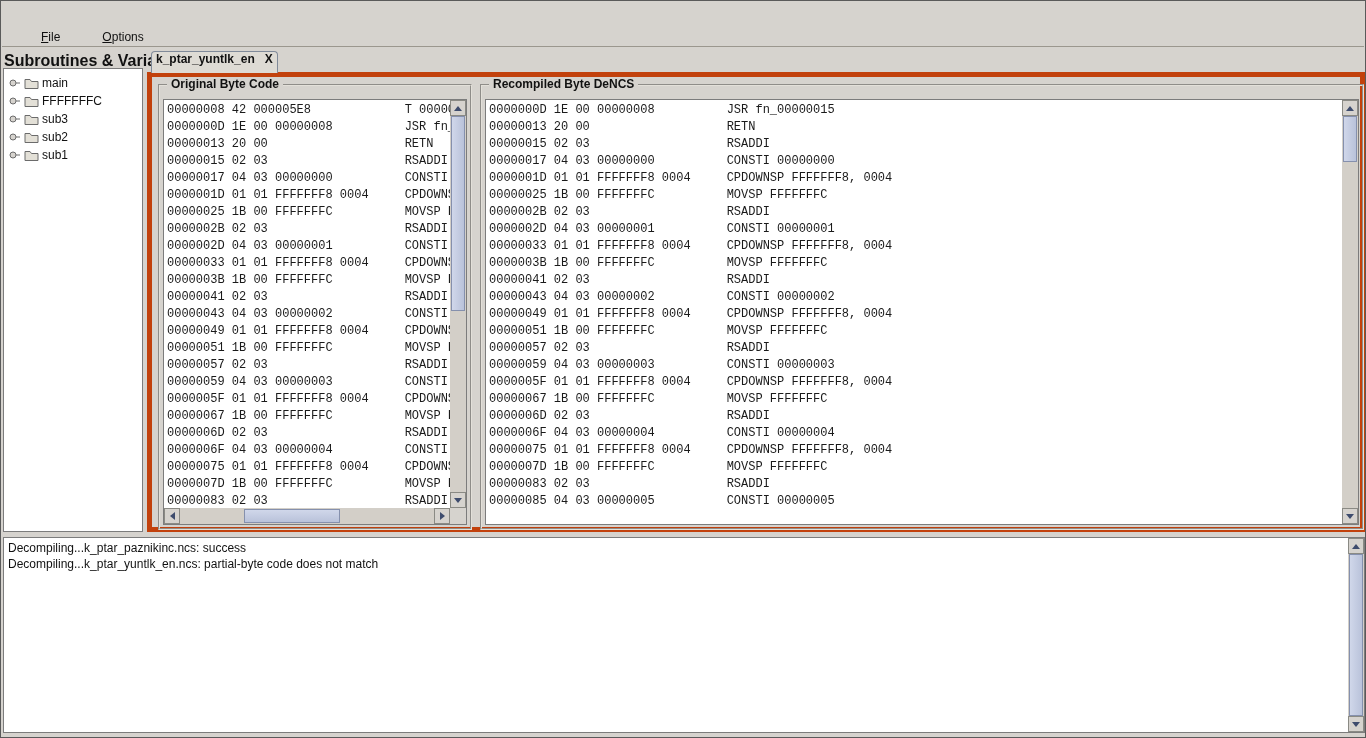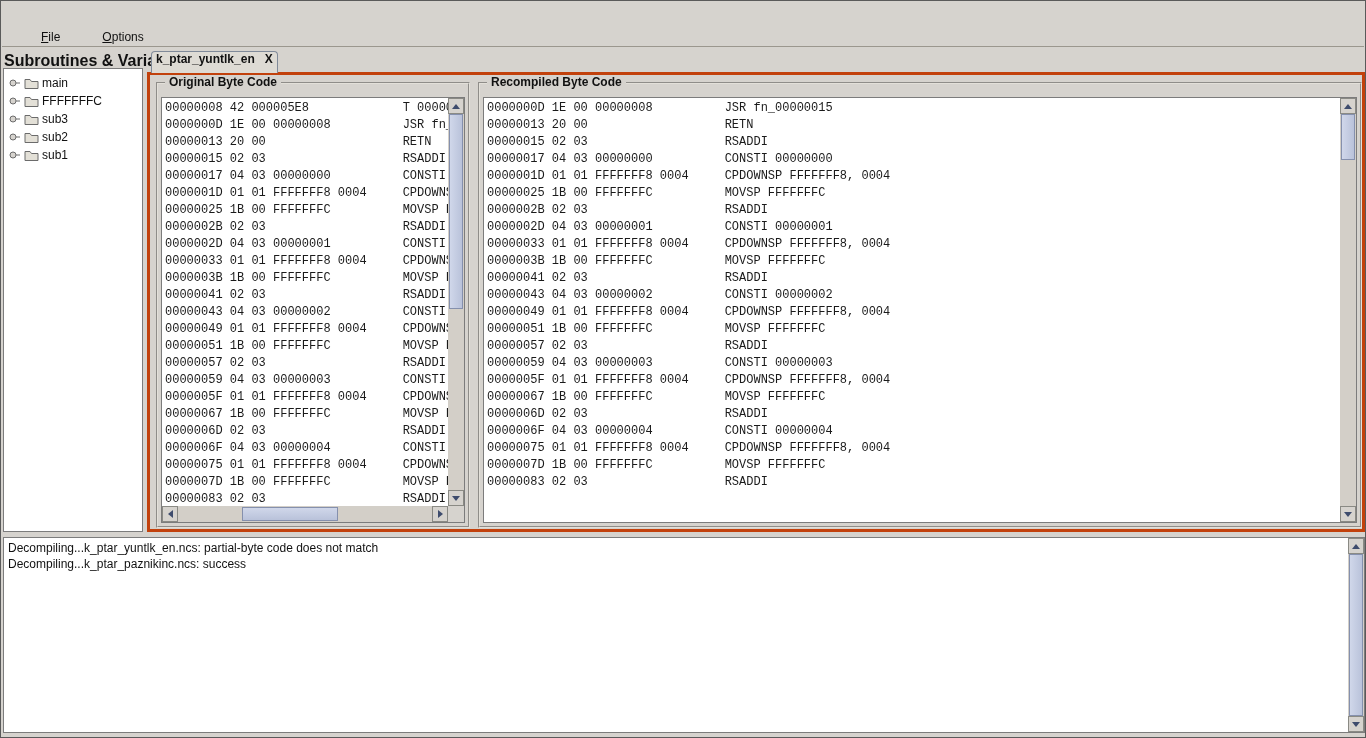--- a/index.html
+++ b/index.html
@@ -43,21 +43,21 @@
               font-size:12px; color:#111; }
   .tree-toggle, .tree-folder { flex:0 0 auto; display:block; }
 
   
   .tab { position:absolute; left:150px; top:50px; height:22px; padding:0 4px;
          background:#dedbd4; border:1px solid #808a99; border-bottom:none;
          border-radius:4px 4px 0 0; display:flex; align-items:flex-start; gap:10px;
          font-size:12px; font-weight:bold; color:#111; z-index:2; }
   .tab-close { font-weight:bold; cursor:default; }
   .tabpane { position:absolute; left:146px; top:71px; width:1218px; height:460px;
-             border:3px solid #c2410c; background:#d6d3ce; }
+             border:5px solid #c2410c; background:#d6d3ce; }
 
   .bytecode-panel { position:absolute; top:7px; height:446px;
                     border:2px groove #e3e0d9; }
   .panel-original   { left:6px;   width:314px; }
   .panel-recompiled { left:328px; width:884px; }
   .panel-title { position:absolute; top:-9px; left:7px; background:#d6d3ce;
                  padding:0 4px; font-size:12px; font-weight:bold; color:#111; }
 
   .scrollpane { position:absolute; left:3px; right:3px; top:13px; bottom:3px;
                 background:#fff; border:1px solid #7c7c7c; overflow:hidden; }
@@ -209,21 +209,21 @@
           <span class="sb-thumb-h" style="left:80px; width:96px;"></span>
           <span class="sb-btn right">
               <span class="tri-right"></span>
             </span>
         </div>
         <span class="sb-corner"></span>
       </div>
     </div>
 
     <div class="bytecode-panel panel-recompiled">
-      <span class="panel-title">Recompiled Byte Code</span>
+      <span class="panel-title">Recompiled Byte DeNCS</span>
       <div class="scrollpane">
         <div class="code-view">
             <div class="code-line">0000000D 1E 00 00000008          JSR fn_00000015</div>
             <div class="code-line">00000013 20 00                   RETN</div>
             <div class="code-line">00000015 02 03                   RSADDI</div>
             <div class="code-line">00000017 04 03 00000000          CONSTI 00000000</div>
             <div class="code-line">0000001D 01 01 FFFFFFF8 0004     CPDOWNSP FFFFFFF8, 0004</div>
             <div class="code-line">00000025 1B 00 FFFFFFFC          MOVSP FFFFFFFC</div>
             <div class="code-line">0000002B 02 03                   RSADDI</div>
             <div class="code-line">0000002D 04 03 00000001          CONSTI 00000001</div>
@@ -235,39 +235,40 @@
             <div class="code-line">00000051 1B 00 FFFFFFFC          MOVSP FFFFFFFC</div>
             <div class="code-line">00000057 02 03                   RSADDI</div>
             <div class="code-line">00000059 04 03 00000003          CONSTI 00000003</div>
             <div class="code-line">0000005F 01 01 FFFFFFF8 0004     CPDOWNSP FFFFFFF8, 0004</div>
             <div class="code-line">00000067 1B 00 FFFFFFFC          MOVSP FFFFFFFC</div>
             <div class="code-line">0000006D 02 03                   RSADDI</div>
             <div class="code-line">0000006F 04 03 00000004          CONSTI 00000004</div>
             <div class="code-line">00000075 01 01 FFFFFFF8 0004     CPDOWNSP FFFFFFF8, 0004</div>
             <div class="code-line">0000007D 1B 00 FFFFFFFC          MOVSP FFFFFFFC</div>
             <div class="code-line">00000083 02 03                   RSADDI</div>
+            <div class="code-line">00000085 04 03 00000005          CONSTI 00000005</div>
           </div>
         <div class="vsb">
           <span class="sb-btn up">
               <span class="tri-up"></span>
             </span>
           <span class="sb-thumb-v" style="top:16px; height:46px;"></span>
           <span class="sb-btn down">
               <span class="tri-down"></span>
             </span>
         </div>
       </div>
     </div>
 
   </div>
 
   <div class="log-box">
     <div class="log-view">
+        <div class="log-line">Decompiling...k_ptar_paznikinc.ncs: success</div>
         <div class="log-line">Decompiling...k_ptar_yuntlk_en.ncs: partial-byte code does not match</div>
-        <div class="log-line">Decompiling...k_ptar_paznikinc.ncs: success</div>
       </div>
     <div class="vsb">
       <span class="sb-btn up">
           <span class="tri-up"></span>
         </span>
       <span class="sb-thumb-v" style="top:16px; bottom:16px;"></span>
       <span class="sb-btn down">
           <span class="tri-down"></span>
         </span>
     </div>

